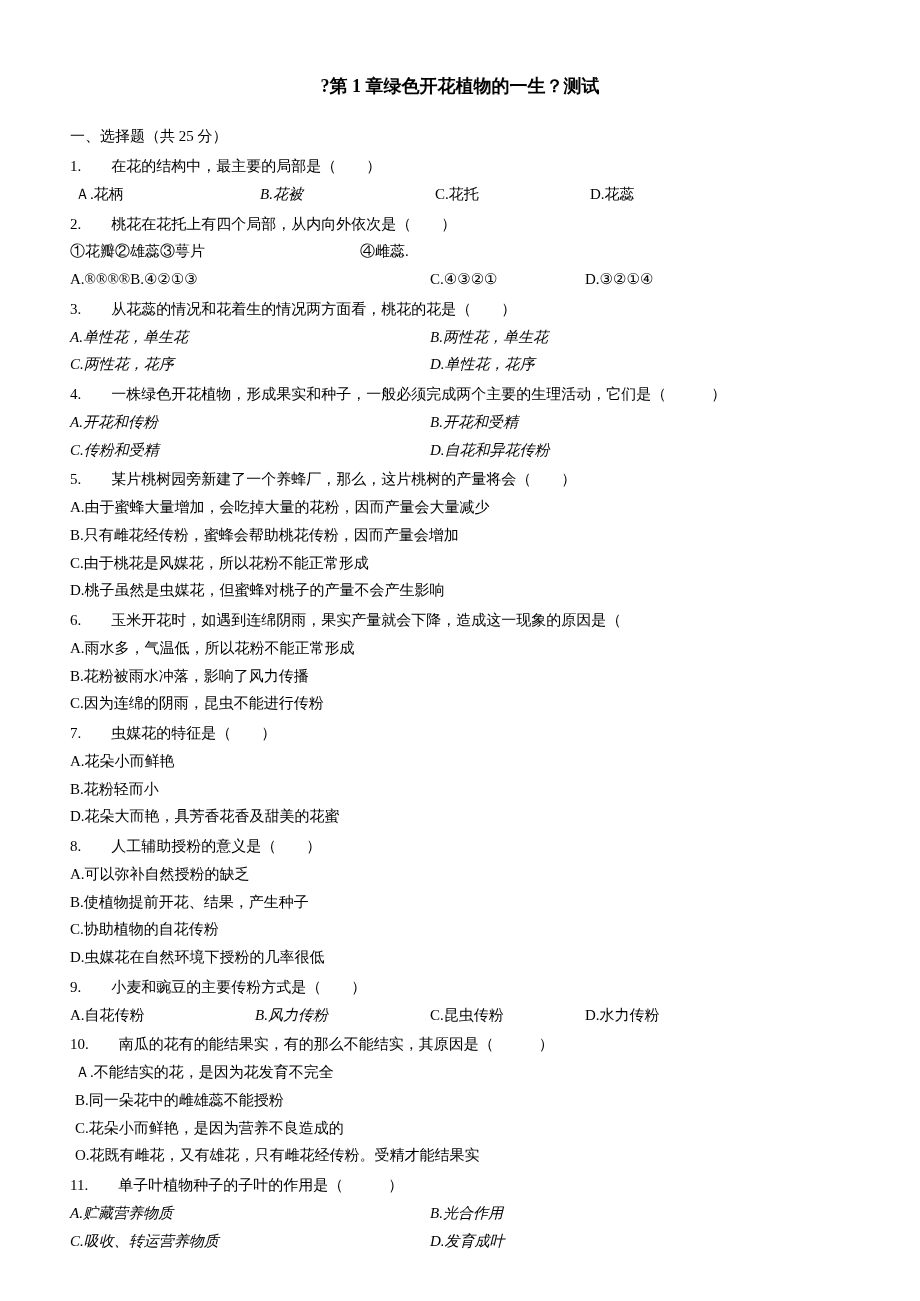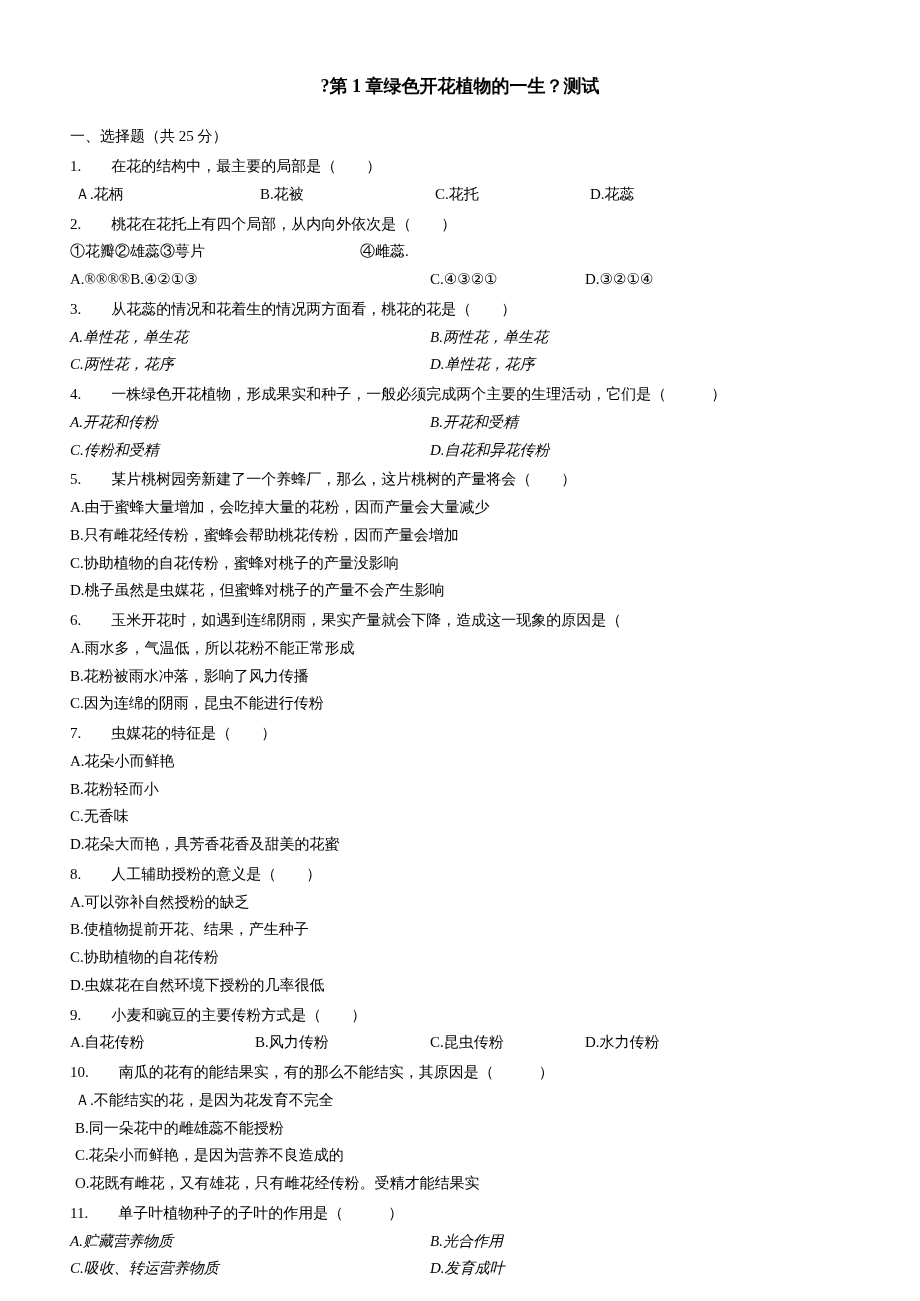--- a/index.html
+++ b/index.html
@@ -31,21 +31,21 @@
     .q-stem {
       display: block;
     }
     .options-row {
       display: flex;
     }
     .option {
       display: inline-block;
     }
     .opt-4col .option:nth-child(1) { width: 185px; }
-    .opt-4col .option:nth-child(2) { width: 175px; }
+    .opt-4col .option:nth-child(2) { width: 175px; font-style: italic; }
     .opt-4col .option:nth-child(3) { width: 155px; }
     .opt-4col .option:nth-child(4) { width: auto; text-align: center; }
     .opt-2col-wide .option { width: 360px; font-style: italic; }
     .opt-vertical .option { display: block; }
     .q-num {
       display: inline-block;
     }
     .indent-small {
       padding-left: 5px;
     }
@@ -120,21 +120,21 @@
   </div>
 </div>
 
 <div class="question">
   <div class="q-stem">
     <span class="q-num">5.</span>　　<span>某片桃树园旁新建了一个养蜂厂，那么，这片桃树的产量将会（　　）</span>
   </div>
   <div class="opt-vertical">
     <span class="option">A.由于蜜蜂大量增加，会吃掉大量的花粉，因而产量会大量减少</span>
     <span class="option">B.只有雌花经传粉，蜜蜂会帮助桃花传粉，因而产量会增加</span>
-    <span class="option">C.协助植物的自花传粉，蜜蜂对桃子的产量没影响</span>
+    <span class="option">C.由于桃花是风媒花，所以花粉不能正常形成</span>
     <span class="option">D.桃子虽然是虫媒花，但蜜蜂对桃子的产量不会产生影响</span>
   </div>
 </div>
 
 <div class="question">
   <div class="q-stem">
     <span class="q-num">6.</span>　　<span>玉米开花时，如遇到连绵阴雨，果实产量就会下降，造成这一现象的原因是（</span>
   </div>
   <div class="opt-vertical">
     <span class="option">A.雨水多，气温低，所以花粉不能正常形成</span>
@@ -143,21 +143,20 @@
   </div>
 </div>
 
 <div class="question">
   <div class="q-stem">
     <span class="q-num">7.</span>　　<span>虫媒花的特征是（　　）</span>
   </div>
   <div class="opt-vertical">
     <span class="option">A.花朵小而鲜艳</span>
     <span class="option">B.花粉轻而小</span>
-    <span class="option">C.无香味</span>
     <span class="option">D.花朵大而艳，具芳香花香及甜美的花蜜</span>
   </div>
 </div>
 
 <div class="question">
   <div class="q-stem">
     <span class="q-num">8.</span>　　<span>人工辅助授粉的意义是（　　）</span>
   </div>
   <div class="opt-vertical">
     <span class="option">A.可以弥补自然授粉的缺乏</span>

